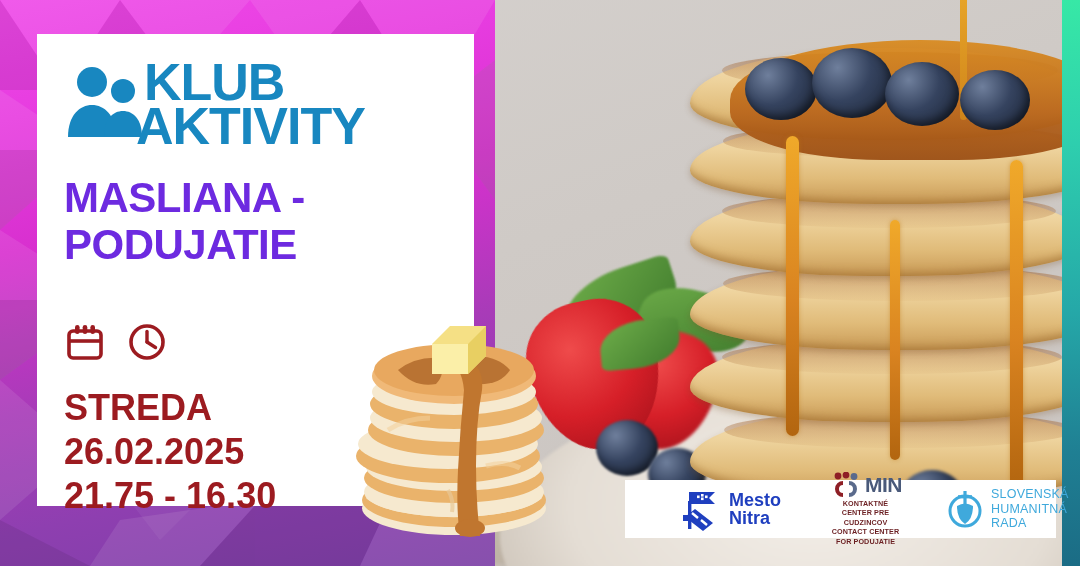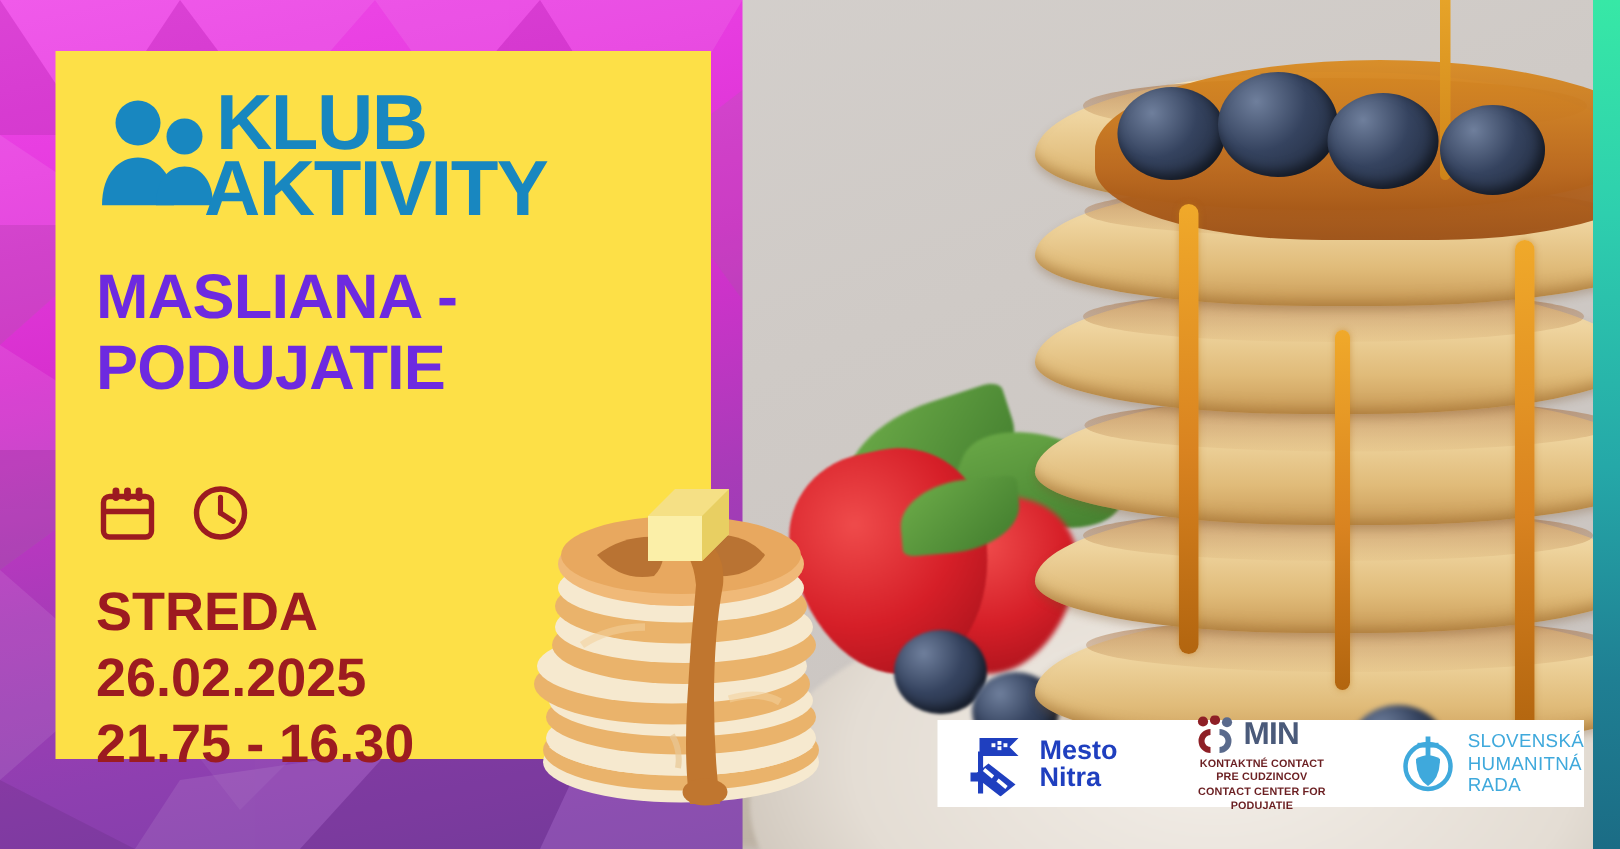--- a/index.html
+++ b/index.html
@@ -104,21 +104,21 @@
 
   
   .teal {
     position:absolute; right:0; top:0; width:18px; height:566px;
     background:linear-gradient(180deg,#37e8a6 0%,#2ecfae 25%,#25a8a8 55%,#1f7f93 80%,#1b6c85 100%);
   }
 
   
   .card {
     position:absolute; left:37px; top:34px; width:437px; height:472px;
-    background:#fde047;
+    background:#ffffff;
   }
 
   
   .brand { position:absolute; left:27px; top:25px; display:flex; align-items:flex-start; }
   .people-icon { width:84px; height:72px; flex:0 0 auto; margin-top:6px; }
   .brand-words { margin-left:-4px; line-height:.92; }
   .brand-words .l1, .brand-words .l2 {
     font-weight:bold; font-size:52px; letter-spacing:-1px;
     color:#1887c0; display:block;
   }
@@ -139,21 +139,21 @@
     color:#9c1b20; font-weight:bold; font-size:36px; line-height:1.22;
   }
   .when span { display:block; }
 
   
   .illus { position:absolute; left:336px; top:312px; width:236px; height:226px; }
 
   
   .logobar {
     position:absolute; left:625px; top:480px; width:431px; height:58px;
-    background:#ffffff; display:flex; align-items:center;
+    background:#ffffff; display:flex; align-items:center;padding-left:36px;
   }
   .logo-item { display:flex; align-items:center; }
   .lg-mesto { margin-left:18px; }
   .lg-mesto .txt {
     margin-left:8px; color:#1f3fbf; font-weight:bold; font-size:18px; line-height:1.0;
   }
   .lg-mesto .txt span { display:block; }
   .lg-min { margin-left:48px; text-align:center; }
   .lg-min .minwrap { display:flex; align-items:center; justify-content:flex-start; }
   .lg-min .minword {
@@ -363,21 +363,21 @@
           <svg width="34" height="26" viewBox="0 0 34 26">
             <circle cx="9" cy="4" r="3.4" fill="#8e1f26"></circle>
             <circle cx="17" cy="3" r="3.4" fill="#8e1f26"></circle>
             <circle cx="25" cy="4.5" r="3.4" fill="#5a6a8c"></circle>
             <path d="M14 9 A8 8 0 1 0 14 25 L14 21 A4 4 0 1 1 14 13 Z" fill="#8e1f26"></path>
             <path d="M20 9 A8 8 0 1 1 20 25 L20 21 A4 4 0 1 0 20 13 Z" fill="#5a6a8c"></path>
           </svg>
           <span class="minword">MIN</span>
         </div>
         <div class="sub">
-          <span>KONTAKTNÉ CONTACT PRE CUDZINCOV</span>
+          <span>KONTAKTNÉ CENTER PRE CUDZINCOV</span>
           <span>CONTACT CENTER FOR PODUJATIE</span>
         </div>
       </div>
     </div>
 
     <div class="logo-item lg-shr">
       <svg width="38" height="40" viewBox="0 0 38 40">
         <circle cx="19" cy="22" r="15" fill="none" stroke="#3fa9dc" stroke-width="3"></circle>
         <path d="M11 17 q8 -5 16 0 q0 13 -8 18 q-8 -5 -8 -18 z" fill="#3fa9dc"></path>
         <rect x="17.4" y="2" width="3.2" height="13" fill="#3fa9dc"></rect>

